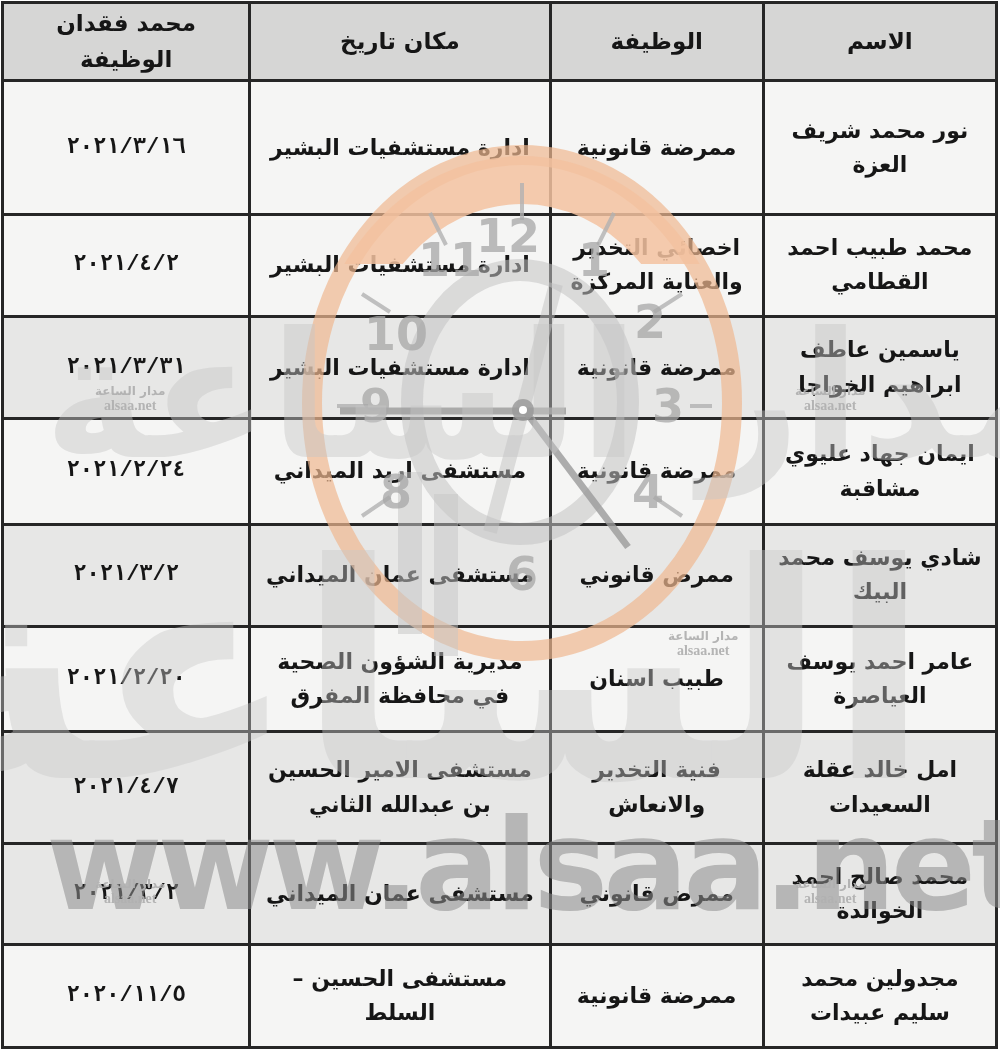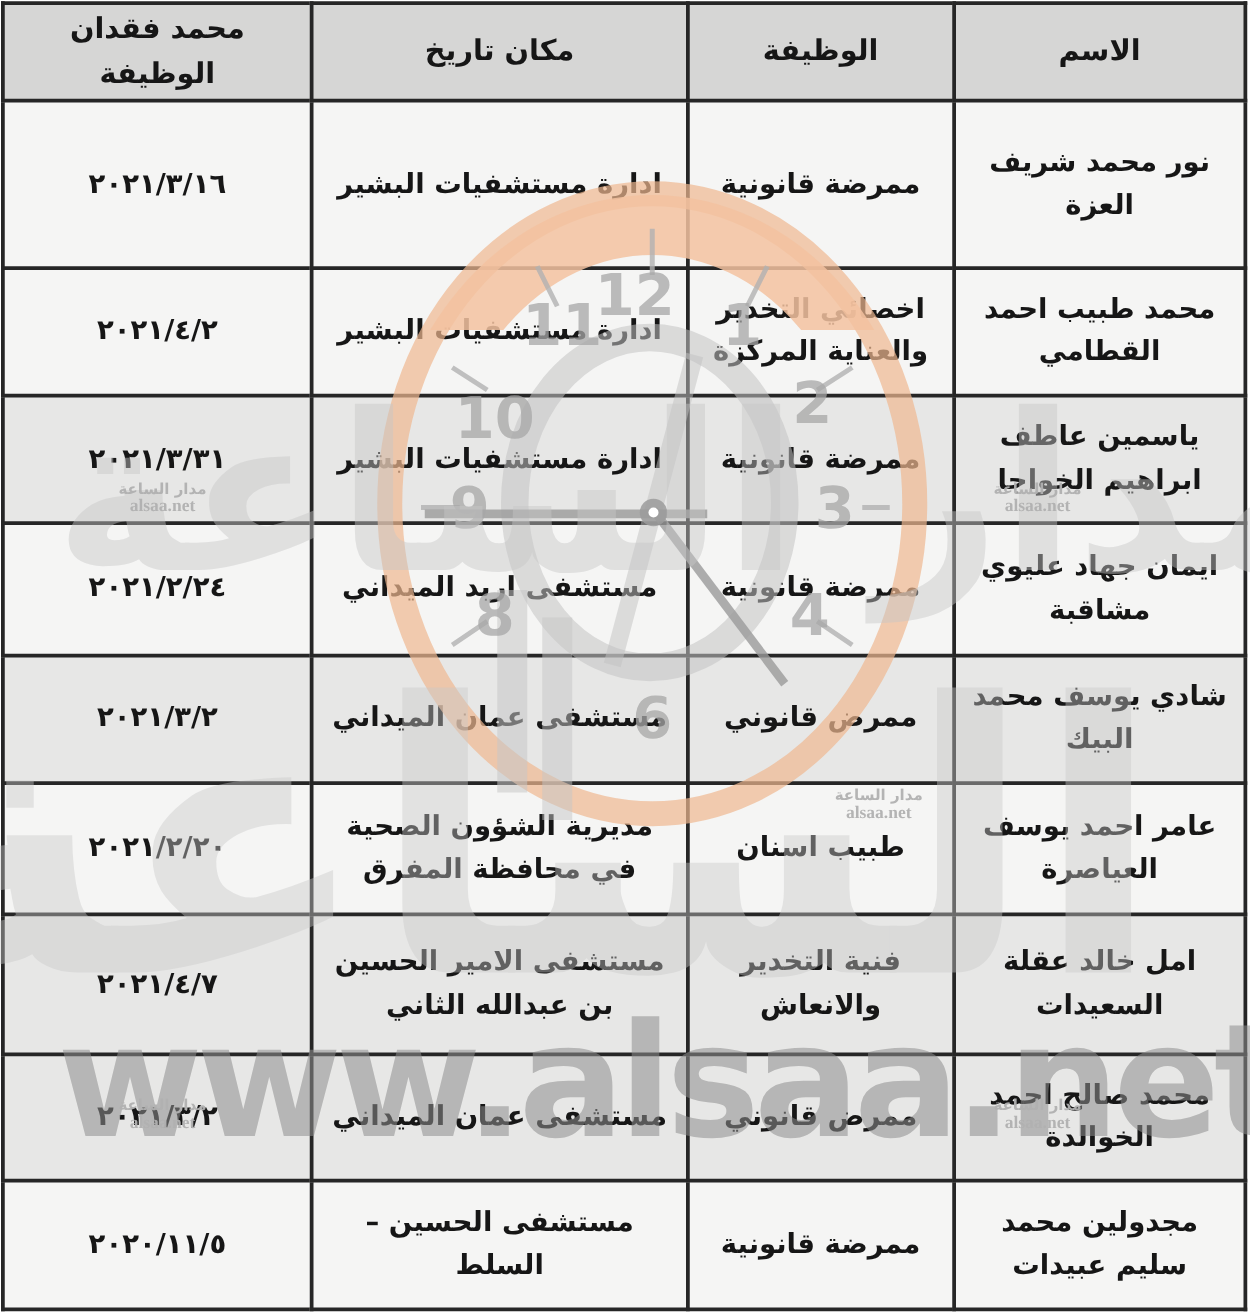--- a/index.html
+++ b/index.html
@@ -15,21 +15,21 @@
   }
   table.list td,table.list th{
     border:3px solid #262626;
     text-align:center;vertical-align:middle;
     font-weight:bold;color:#161616;
     padding:2px 10px;line-height:1.55;
   }
   table.list th{background:#d6d6d5;font-size:23px;}
   table.list td{font-size:22px;background:#f5f5f4;}
   table.list tr.even td{background:#e7e7e6;}
-  td.date{font-size:21px;letter-spacing:1px;}
+  td.date{font-size:21px;letter-spacing:1px;font-family:Liberation Mono, monospace;}
   
   .wm{position:absolute;inset:0;z-index:2;pointer-events:none;}
   .wm svg{position:absolute;top:0;left:0;}
   .clock-num{
     position:absolute;transform:translate(-50%,-50%);
     font-size:46px;font-weight:bold;color:#a7a7a7;opacity:.75;
     font-family:"DejaVu Sans",sans-serif;direction:ltr;
   }
   .brand-line{
     position:absolute;top:295px;right:-70px;white-space:nowrap;

